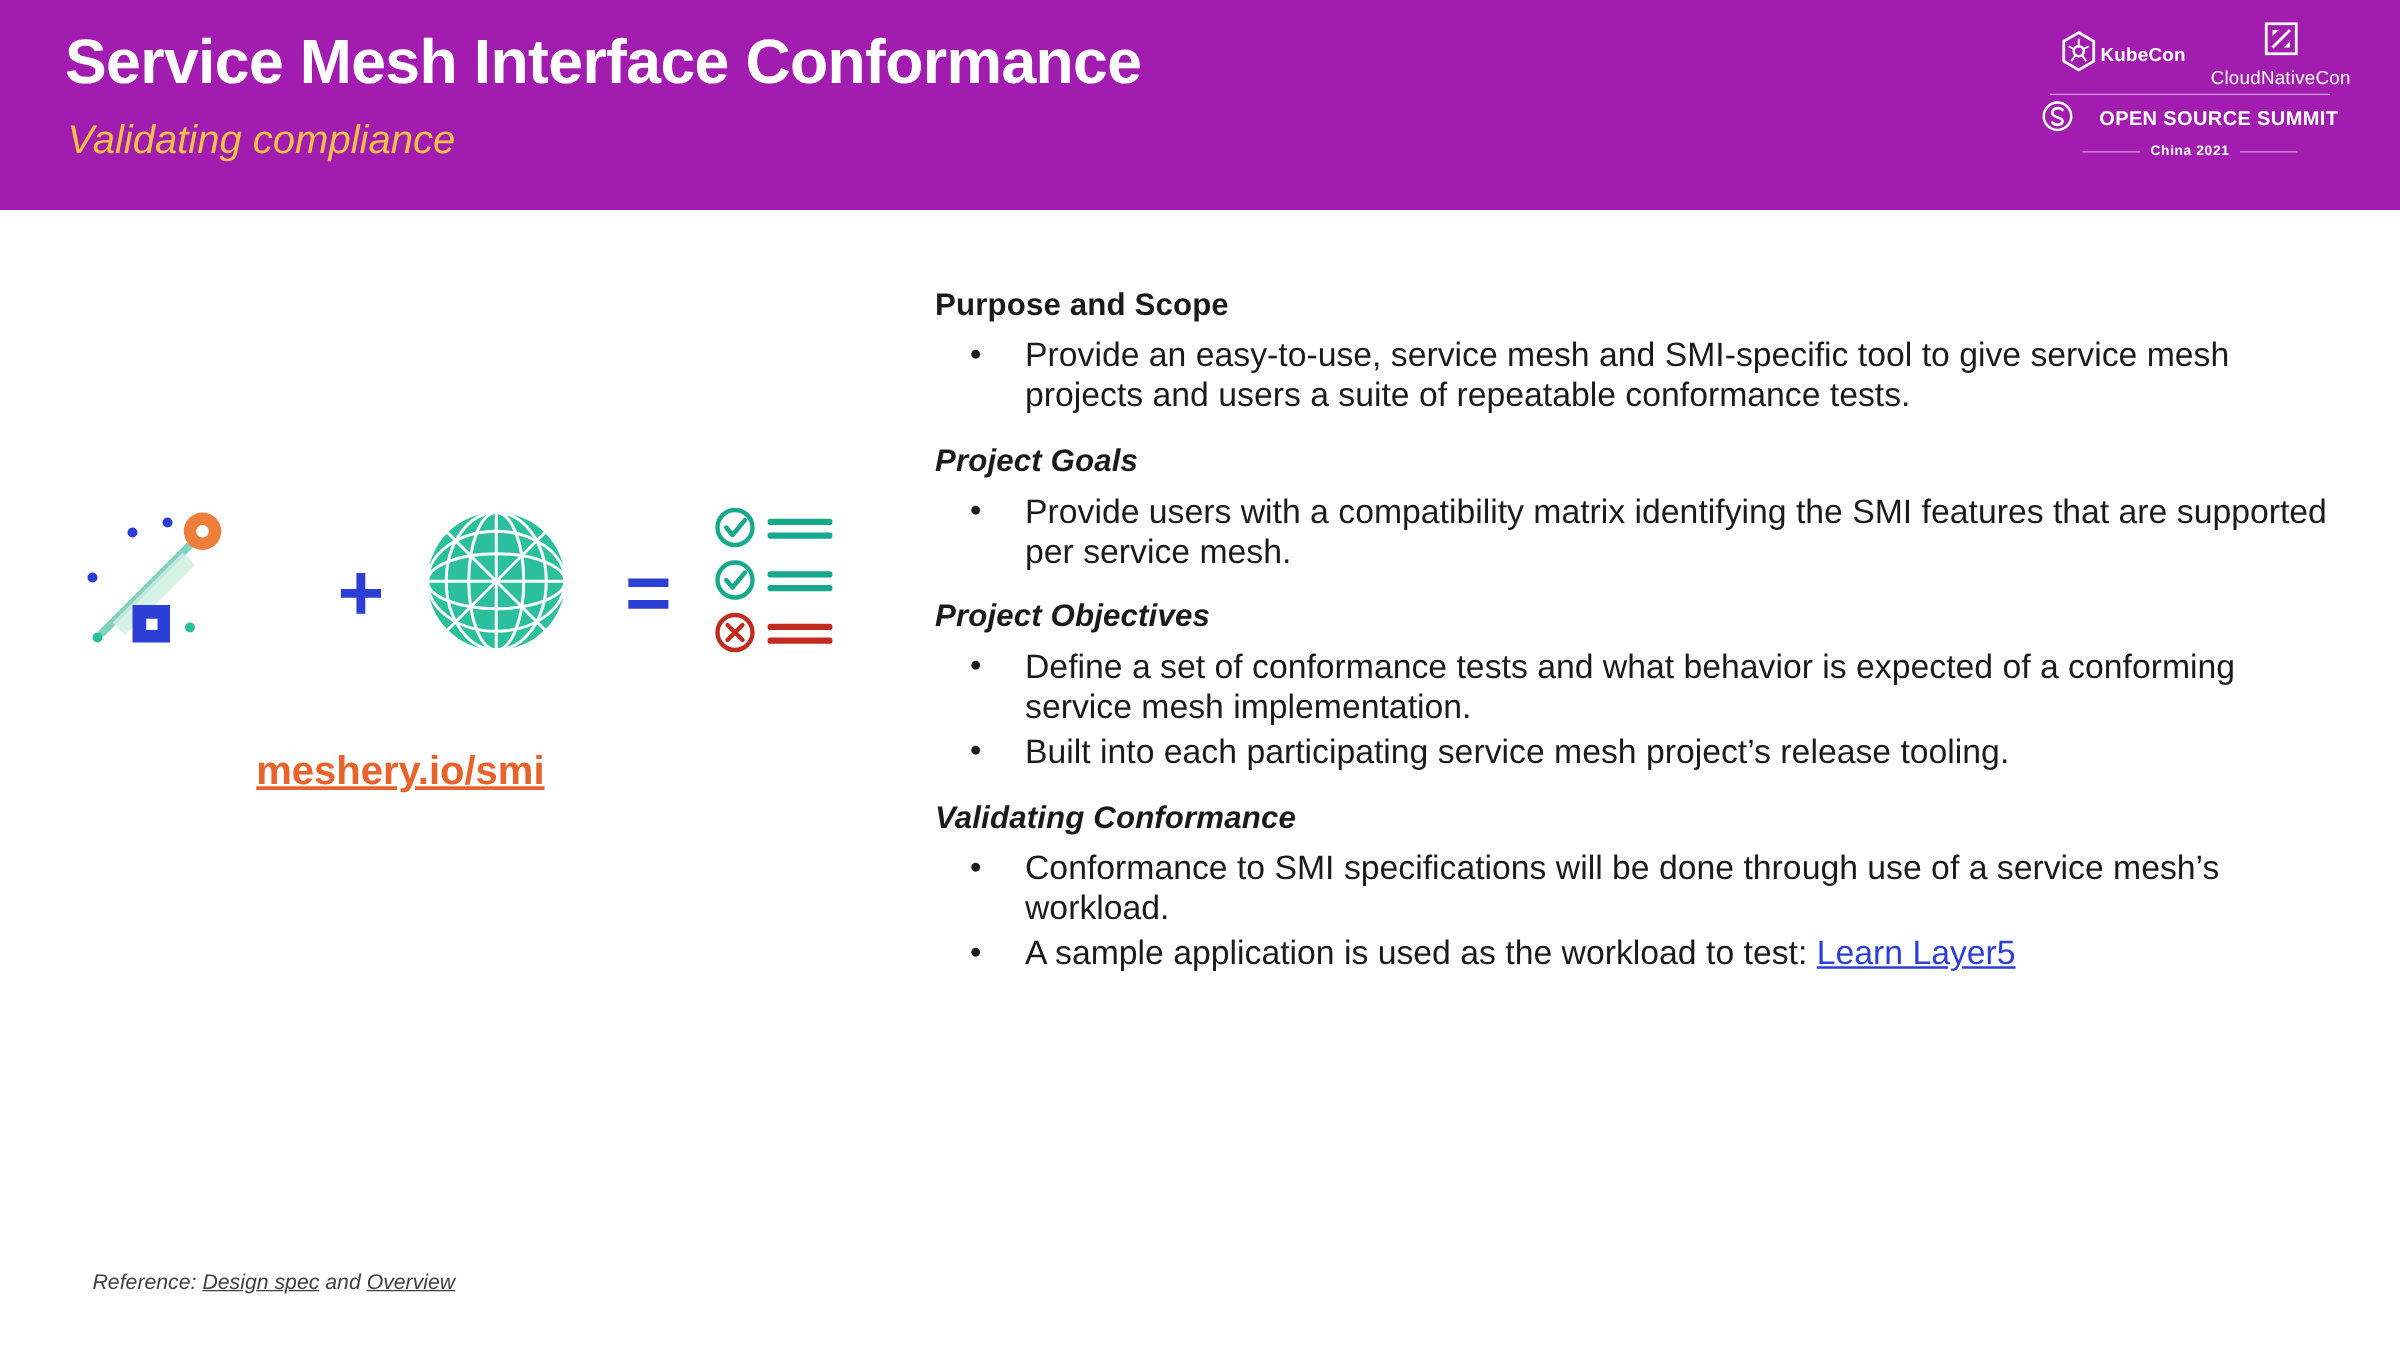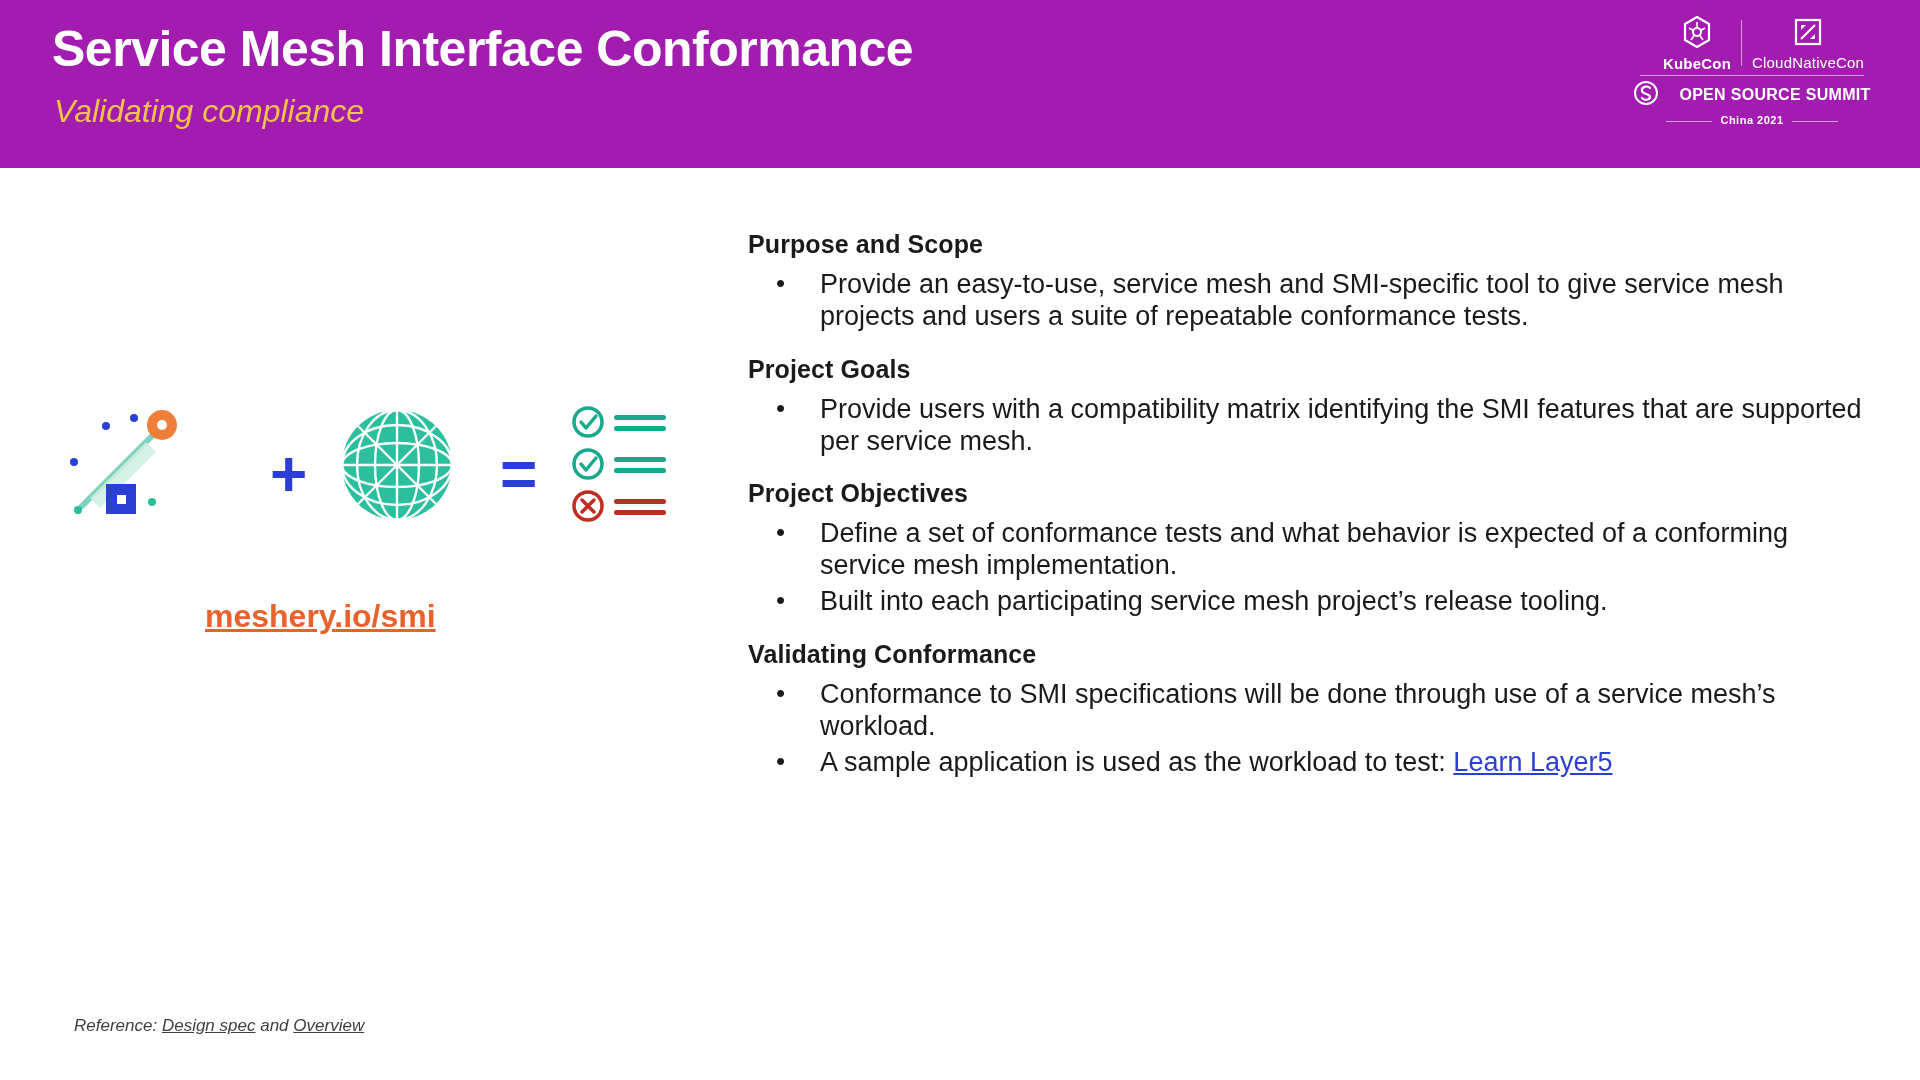--- a/index.html
+++ b/index.html
@@ -60,21 +60,21 @@
     height: 58px;
     gap: 10px;
   }
   .logo-divider-v {
     width: 1px;
     height: 46px;
     background: rgba(255,255,255,0.55);
   }
   .logo-kube {
     display: flex;
-    flex-direction: column;
+    flex-direction: row;
     align-items: center;
     justify-content: center;
     margin-left: 23px;
   }
   .logo-kube .label {
     font-size: 15px;
     font-weight: bold;
     letter-spacing: 0.2px;
     margin-top: 2px;
   }
@@ -185,20 +185,21 @@
   }
   .sec-heading {
     font-size: 25px;
     font-weight: bold;
     color: #1a1a1a;
     margin: 0 0 10px 0;
     letter-spacing: 0.1px;
   }
   .sec-heading.gap {
     margin-top: 22px;
+    font-style: italic;
   }
   .bullets {
     margin: 0 0 0 0;
     padding: 0;
     list-style: none;
   }
   .bullets li {
     position: relative;
     padding-left: 72px;
     font-size: 27px;

